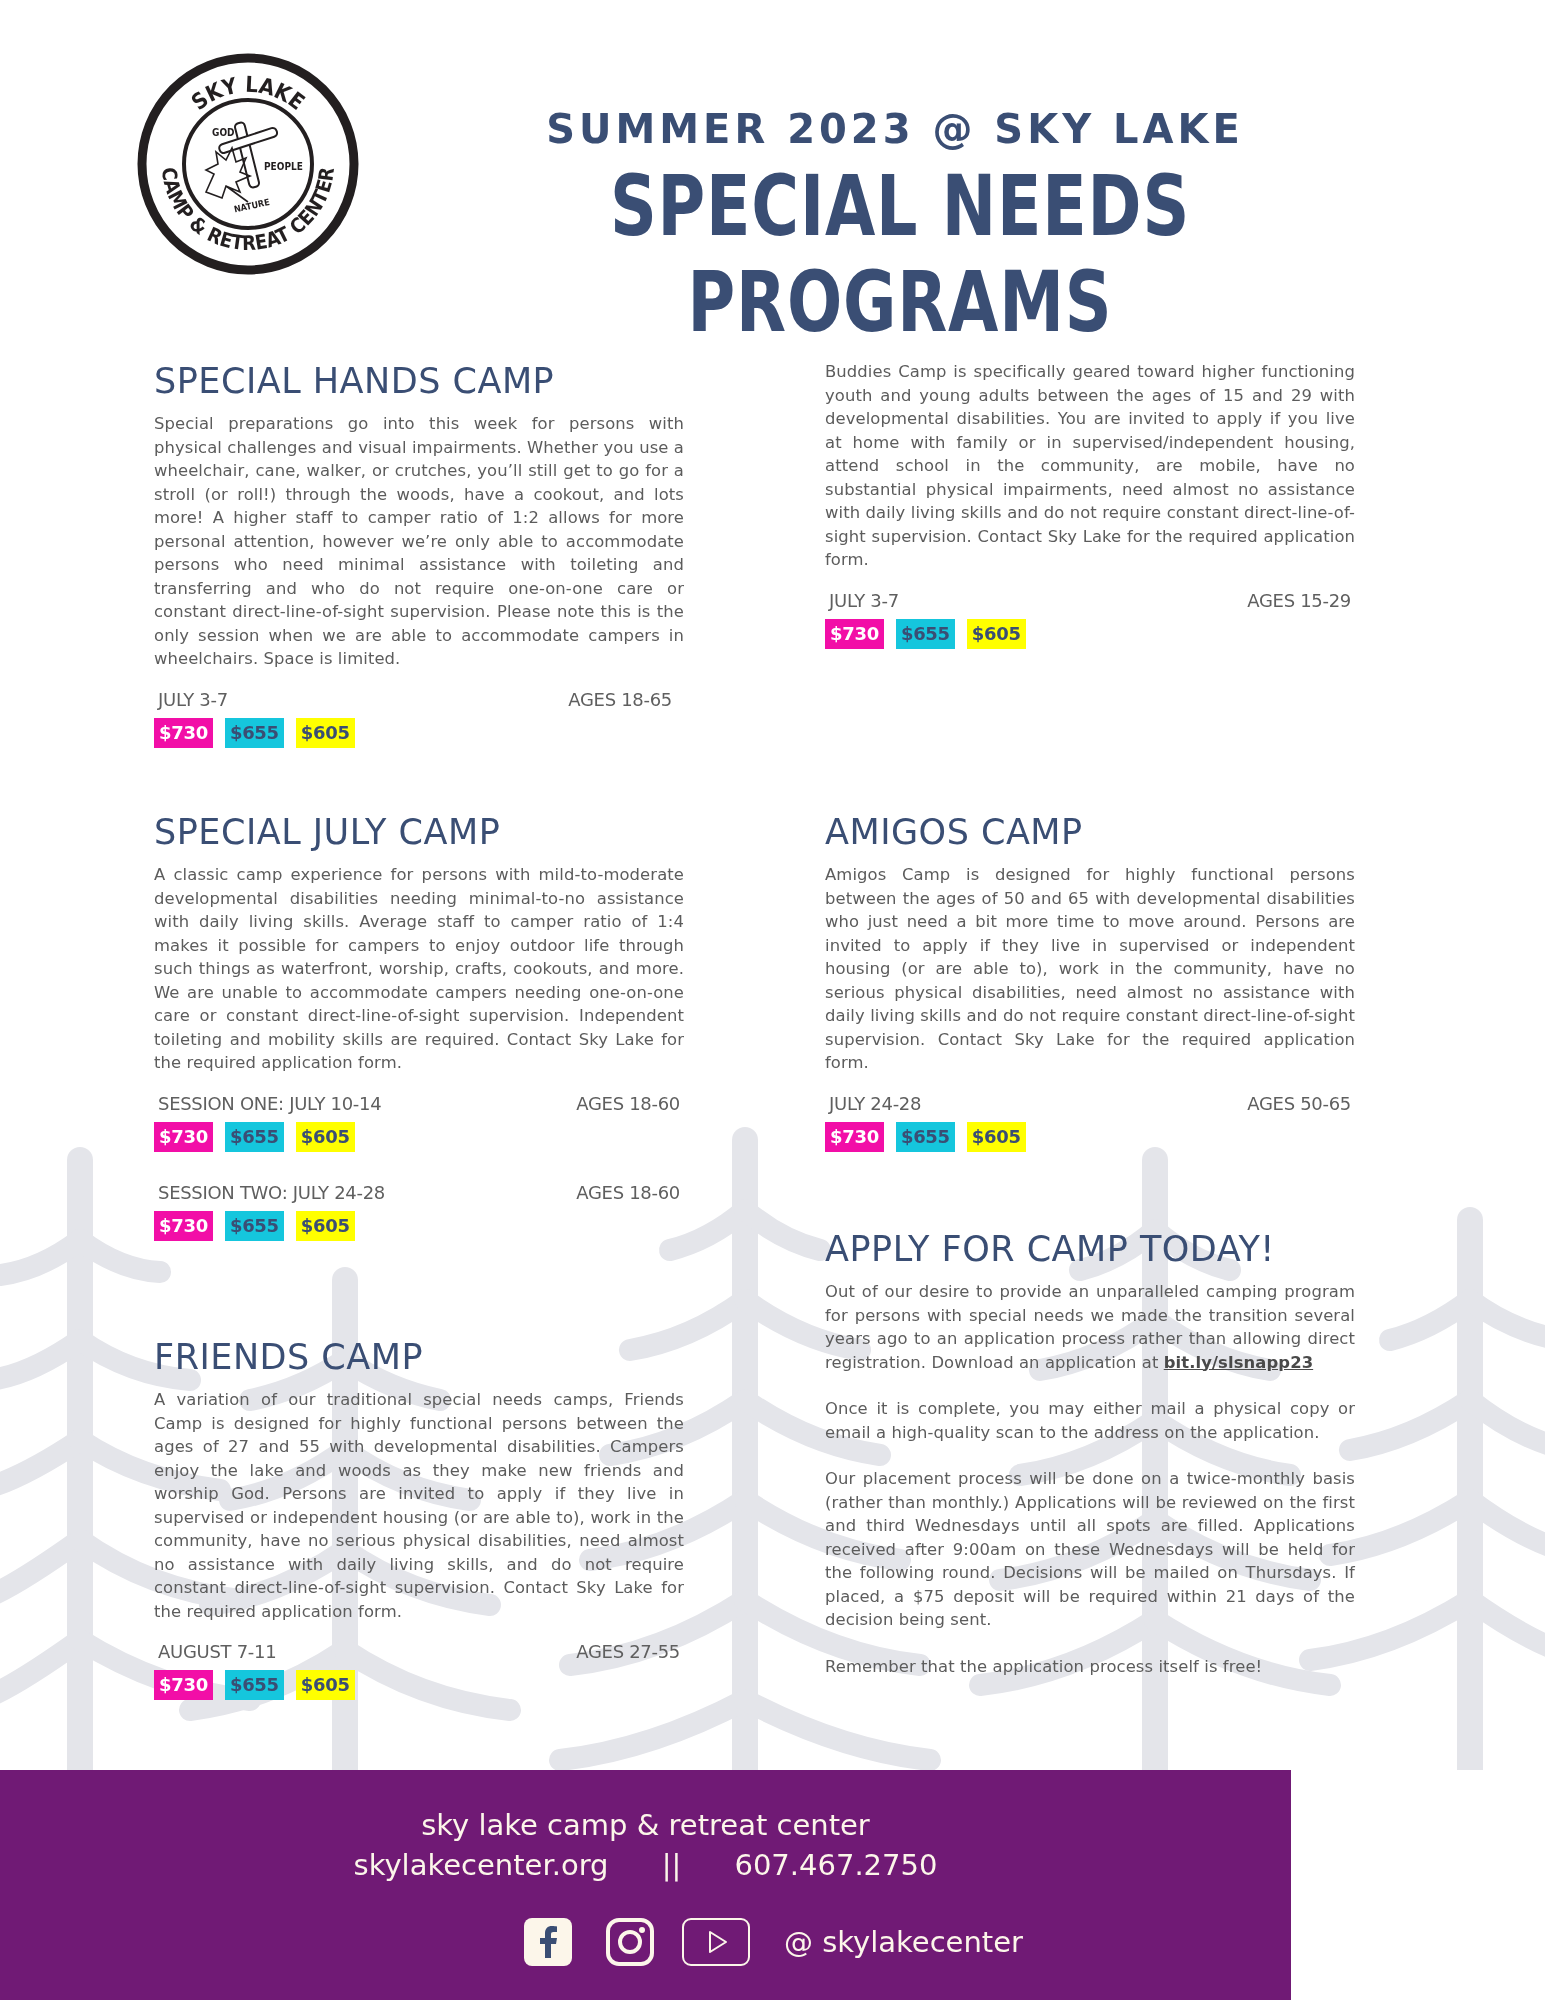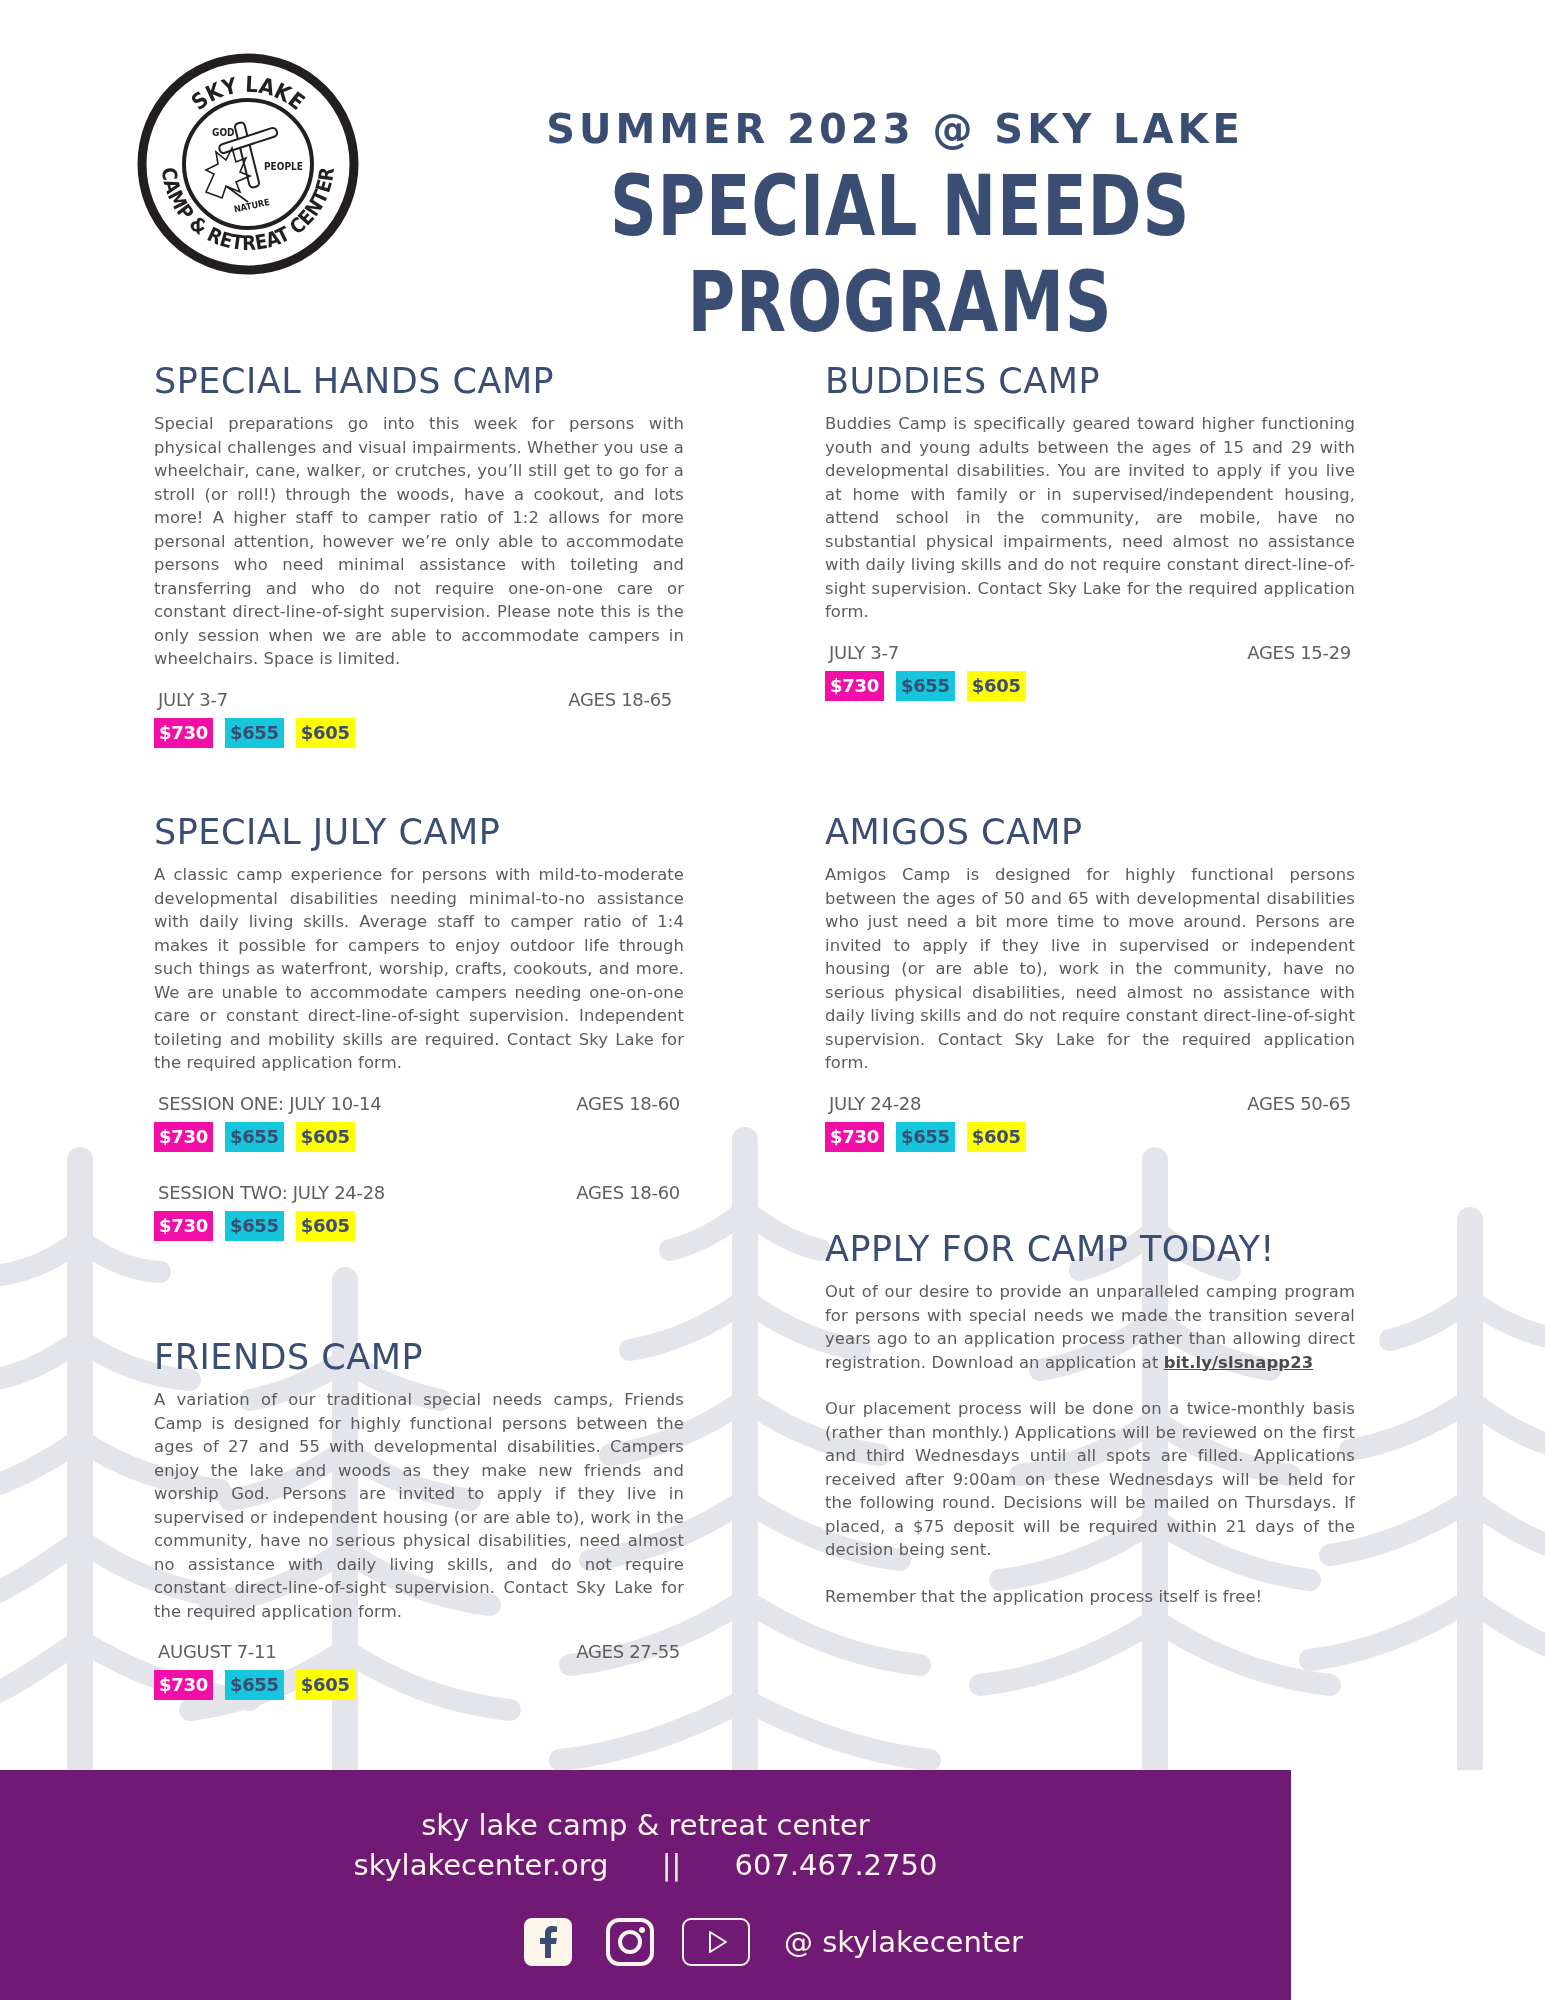--- a/index.html
+++ b/index.html
@@ -160,21 +160,20 @@
     </div>
     <div class="prices">
       <span class="price p1">$730</span>
       <span class="price p2">$655</span>
       <span class="price p3">$605</span>
     </div>
   </div>
 </div>
 
 <div class="section" style="left:825px; top:360px;">
-  <h2>BUDDIES CAMP</h2>
   <p>Buddies Camp is specifically geared toward higher functioning youth and young adults between the ages of 15 and 29 with developmental disabilities. You are invited to apply if you live at home with family or in supervised/independent housing, attend school in the community, are mobile, have no substantial physical impairments, need almost no assistance with daily living skills and do not require constant direct-line-of-sight supervision. Contact Sky Lake for the required application form.</p>
   <div class="session">
     <div class="session-row">
       <span>JULY 3-7</span>
       <span>AGES 15-29</span>
     </div>
     <div class="prices">
       <span class="price p1">$730</span>
       <span class="price p2">$655</span>
       <span class="price p3">$605</span>
@@ -237,20 +236,21 @@
       <span class="price p1">$730</span>
       <span class="price p2">$655</span>
       <span class="price p3">$605</span>
     </div>
   </div>
 </div>
 
 <div class="section" style="left:825px; top:1228px;">
   <h2>APPLY FOR CAMP TODAY!</h2>
   <p><span>Out of our desire to provide an unparalleled camping program for persons with special needs we made the transition several years ago to an application process rather than allowing direct registration. Download an application at</span> <a>bit.ly/slsnapp23</a></p>
+  <p>Once it is complete, you may either mail a physical copy or email a high-quality scan to the address on the application.</p>
   <p>Our placement process will be done on a twice-monthly basis (rather than monthly.) Applications will be reviewed on the first and third Wednesdays until all spots are filled. Applications received after 9:00am on these Wednesdays will be held for the following round. Decisions will be mailed on Thursdays. If placed, a $75 deposit will be required within 21 days of the decision being sent.</p>
   <p>Remember that the application process itself is free!</p>
 </div>
 
 <div class="footer">
   <div class="line1">sky lake camp &amp; retreat center</div>
   <div class="line2">
     <span>skylakecenter.org</span>
     <span class="sep">||</span>
     <span>607.467.2750</span>

